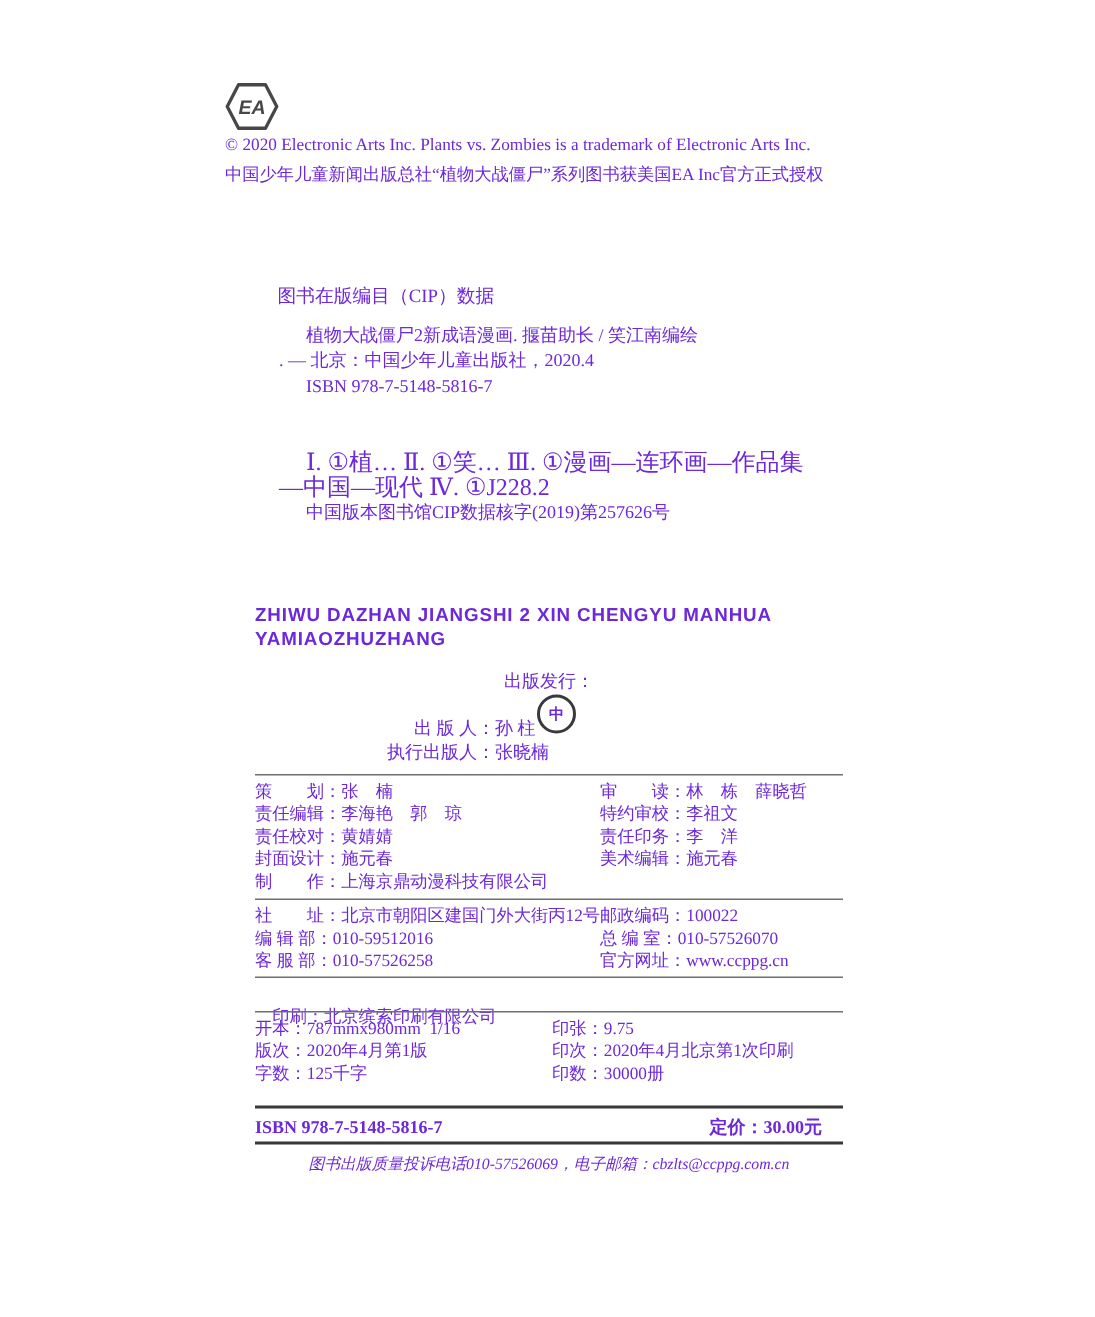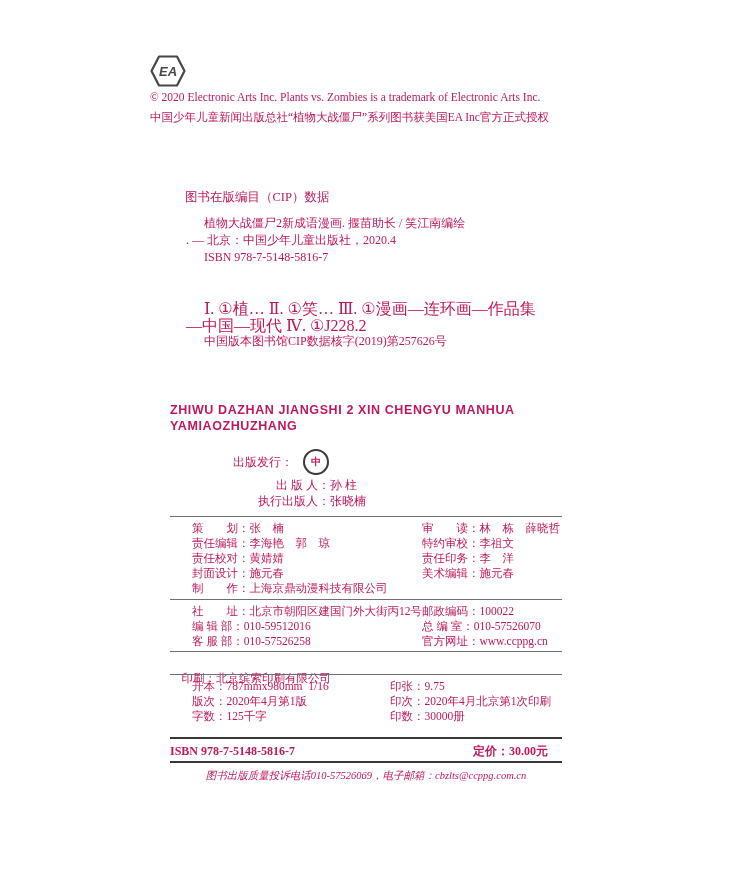--- a/index.html
+++ b/index.html
@@ -1,49 +1,49 @@
 <!DOCTYPE html>
 <html><head>
 <meta charset="utf-8">
 <style>
   html,body{margin:0;padding:0;background:#ffffff;}
   .page{position:relative;width:730px;height:878px;background:#fff;
-        font-family:"Liberation Serif","DejaVu Serif",serif;color:#be185d;overflow:hidden;}
+        font-family:"Liberation Serif","DejaVu Serif",serif;color:#6d28d9;overflow:hidden;}
 
   .ea-logo{position:absolute;top:55px;left:150px;}
 
   .copyright{position:absolute;top:88px;left:150px;width:445px;font-size:11.5px;line-height:19.5px;}
 
   .cip-heading{position:absolute;top:189px;left:185px;font-size:12.5px;}
   .cip-entry{position:absolute;top:215px;left:186px;font-size:12px;line-height:17px;}
   .cip-class{position:absolute;top:300px;left:186px;font-size:16px;line-height:17px;}
   .cip-record{position:absolute;top:333px;left:204px;font-size:12px;}
   .indent{padding-left:18px;}
 
   .pinyin{position:absolute;top:402px;left:170px;width:392px;text-align:left;
           font-family:"Liberation Sans","DejaVu Sans",sans-serif;
           font-weight:bold;font-size:12.5px;line-height:16px;letter-spacing:.6px;}
 
   .pub-block{position:absolute;top:446px;left:170px;width:392px;font-size:12px;}
-  .pub-row1{display:flex;align-items:center;margin-left:63px;height:32px;}
+  .pub-row1{display:flex;align-items:center;height:32px;flex-direction:column;}
   .pub-logo{display:flex;align-items:center;margin-left:10px;}
   .pub-circle{width:22px;height:22px;border:2px solid #3a3a3a;border-radius:50%;
               display:flex;align-items:center;justify-content:center;
               font-size:10px;font-weight:bold;flex:0 0 auto;}
   .pub-logo-text{display:flex;flex-direction:column;margin-left:5px;}
   .pub-logo-top{font-size:8.5px;font-weight:bold;letter-spacing:.5px;line-height:10px;}
   .pub-logo-bottom{font-size:14.5px;font-weight:bold;letter-spacing:.5px;line-height:16px;}
   .pub-row{display:flex;line-height:15.5px;white-space:pre;}
   .plabel{display:inline-block;width:160px;text-align:right;}
 
   .rule{position:absolute;left:170px;width:392px;height:0;border-top:1px solid #6f6f6f;}
   .rule.thick{border-top:2px solid #383838;}
 
   .rows{position:absolute;left:170px;width:392px;}
-  .pair-row{display:flex;font-size:11.5px;line-height:15px;white-space:pre;margin-left:22px;}
+  .pair-row{display:flex;font-size:11.5px;line-height:15px;white-space:pre;}
   .cl{flex:0 0 230px;display:flex;overflow:hidden;}
   .cr{flex:1;display:flex;overflow:hidden;}
   .format .cl{flex:0 0 198px;}
 
   .printing{position:absolute;top:656px;left:170px;width:392px;font-size:11.5px;line-height:15px;white-space:pre;}
 
   .isbn-row{position:absolute;top:743px;left:170px;width:392px;display:flex;
             font-weight:bold;font-size:12px;line-height:16px;white-space:pre;}
   .isbn-price{margin-left:auto;margin-right:14px;}
 

